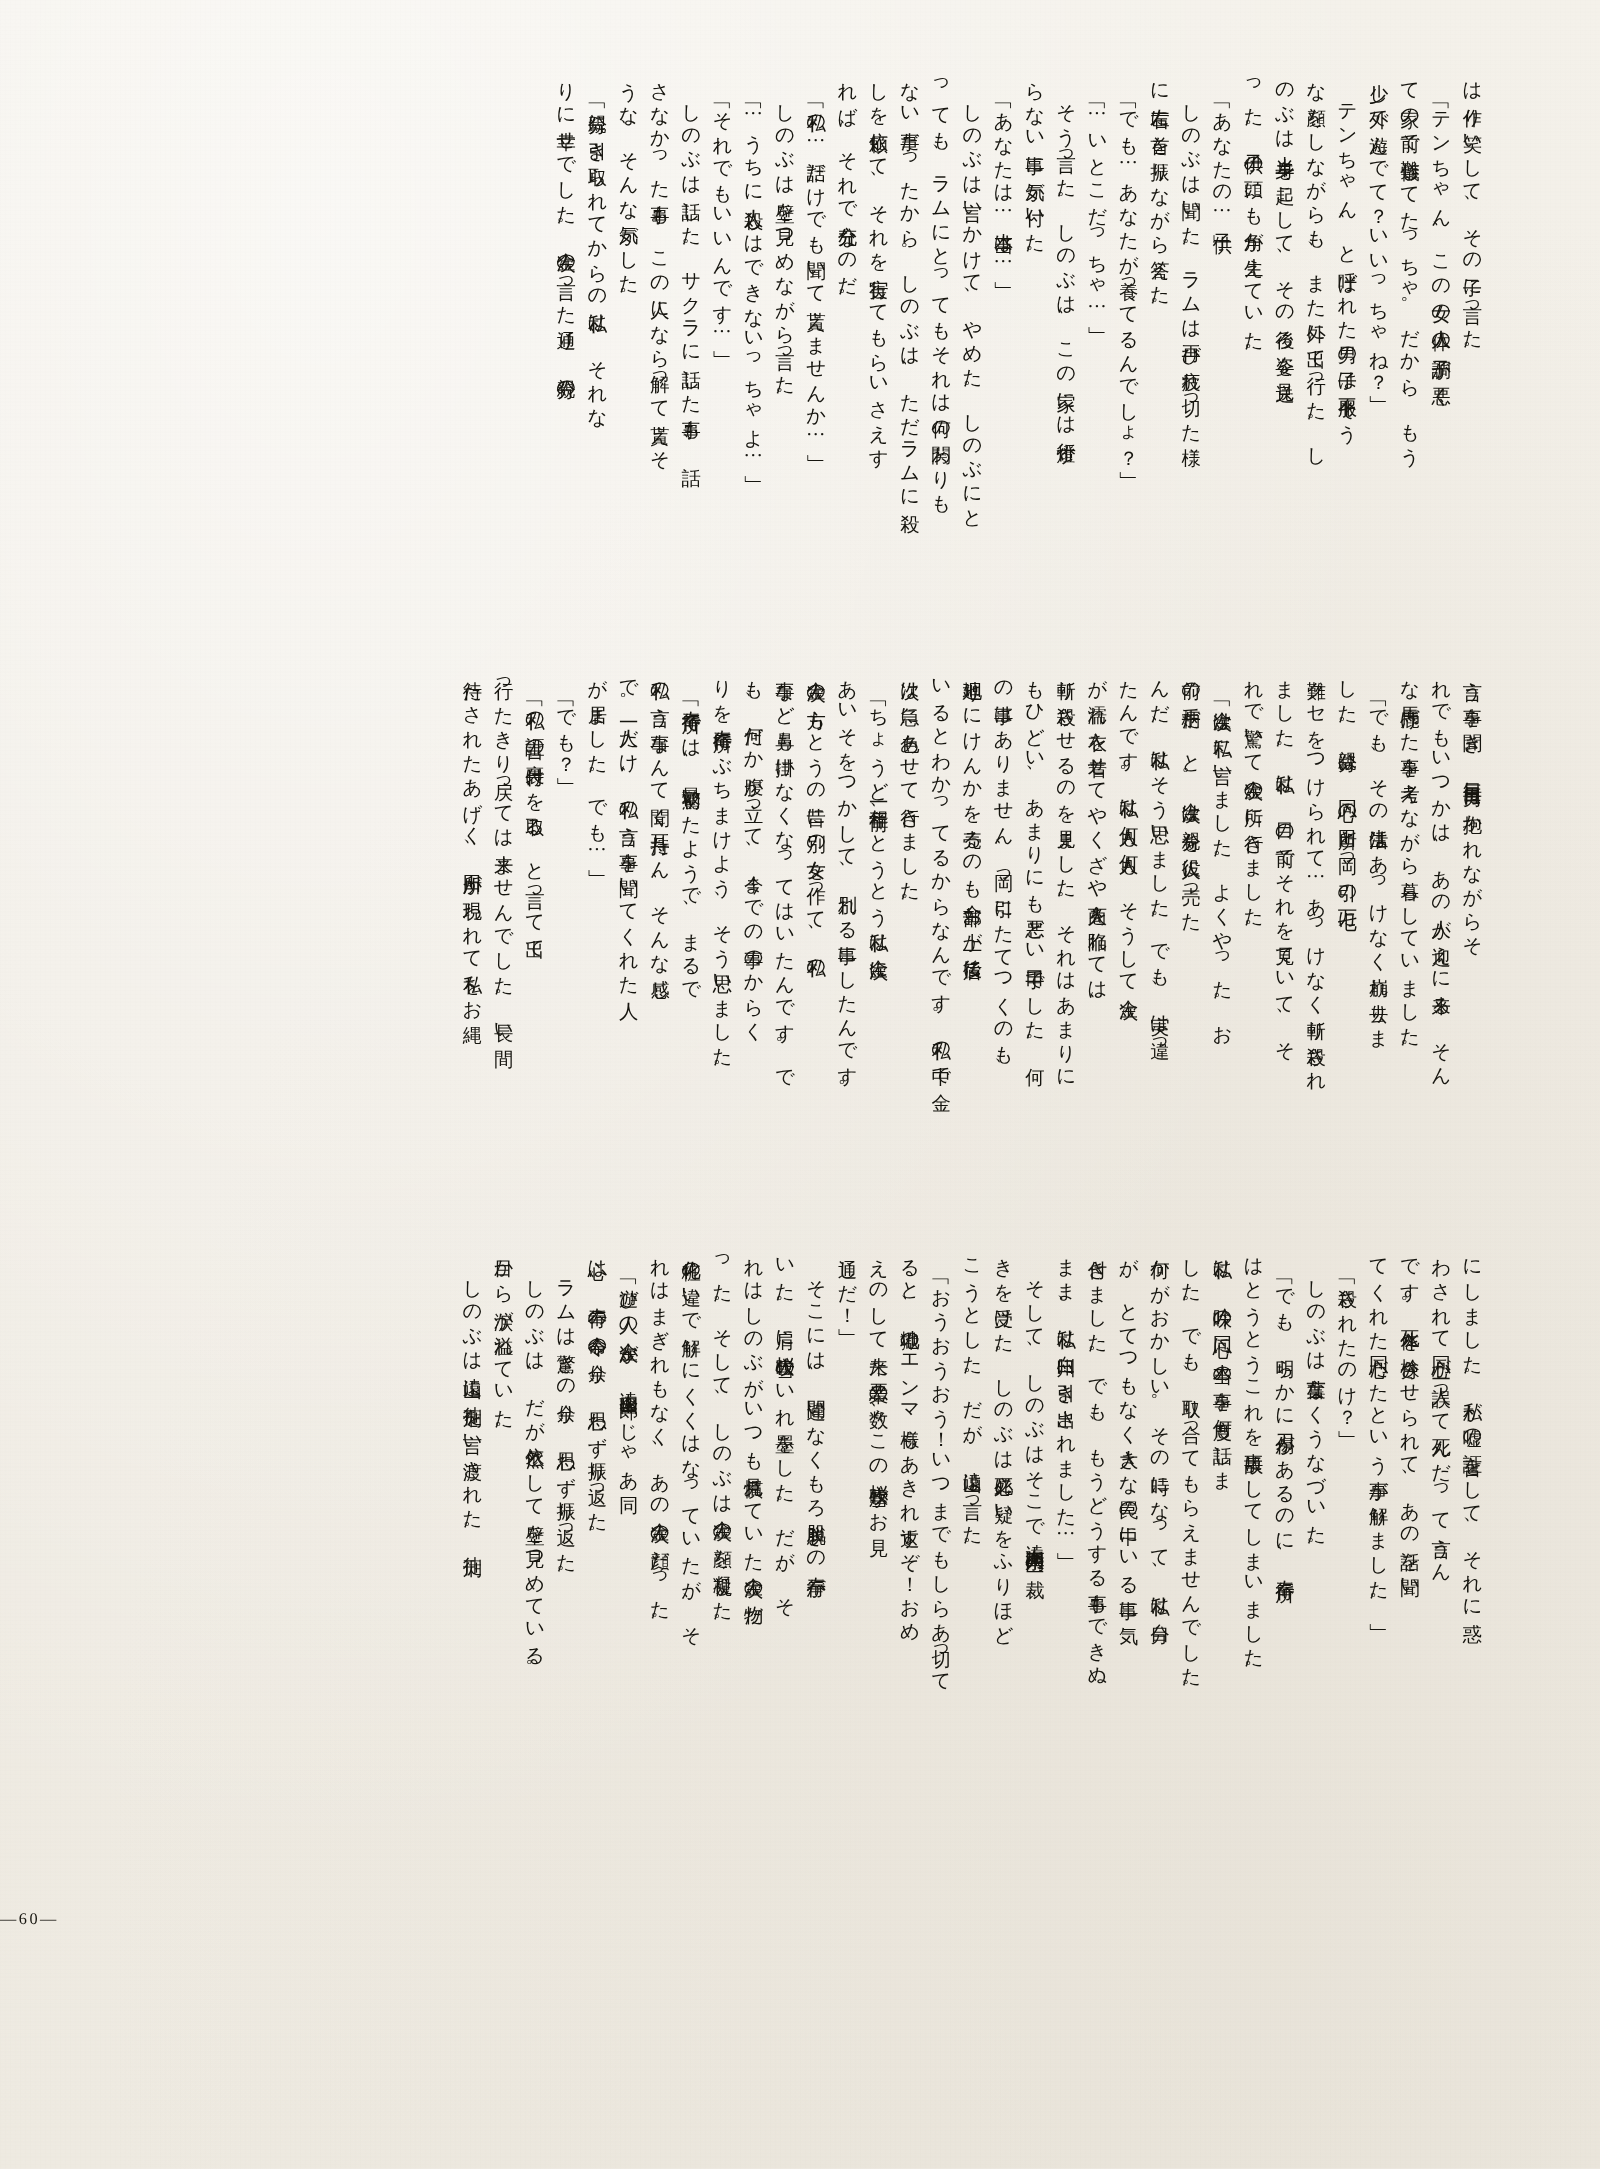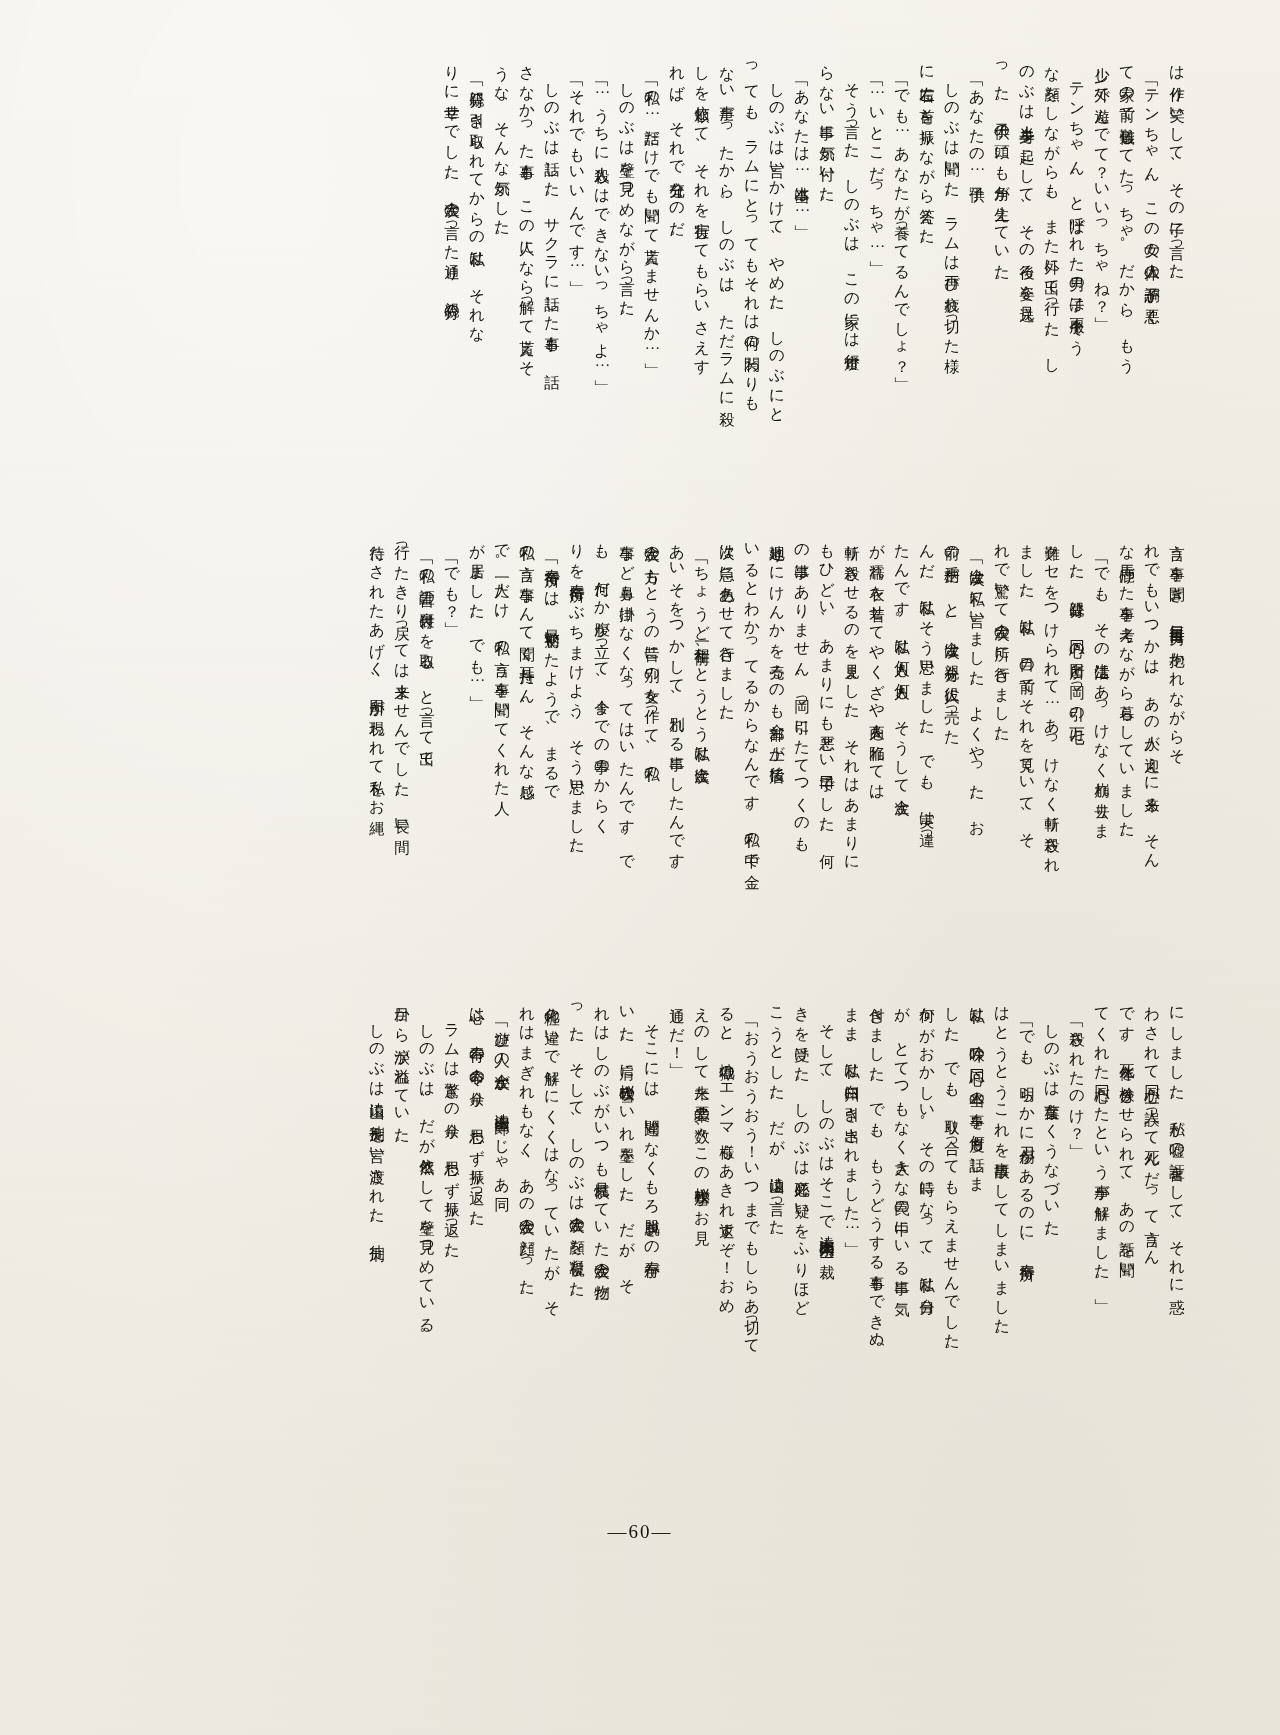--- a/index.html
+++ b/index.html
@@ -67,22 +67,21 @@
     color: #16150f;
     text-align: start;
   }
   .vcol.indent { padding-top: 22px; }
 
   .page-number {
     position: absolute;
     left: 0;
     right: 0;
     bottom: 192px;
-    text-align: center;
-    font-size: 19px;
+    font-size: 13px;
     letter-spacing: 2px;
     color: #16150f;
     font-family: "Liberation Serif", serif;
   }
 </style>
 </head>
 <body>
 
 <div class="page"></div>
 <div class="grain"></div>

